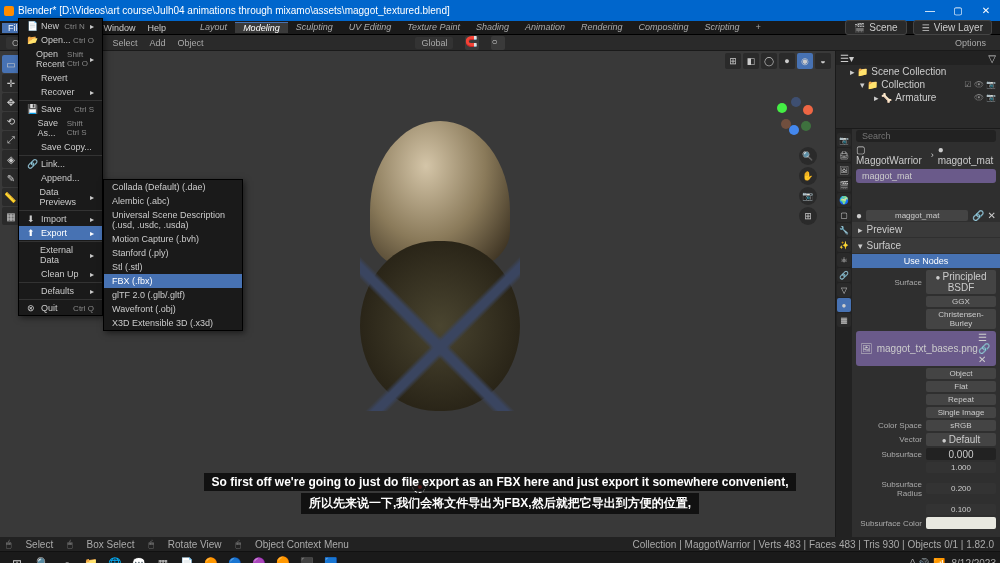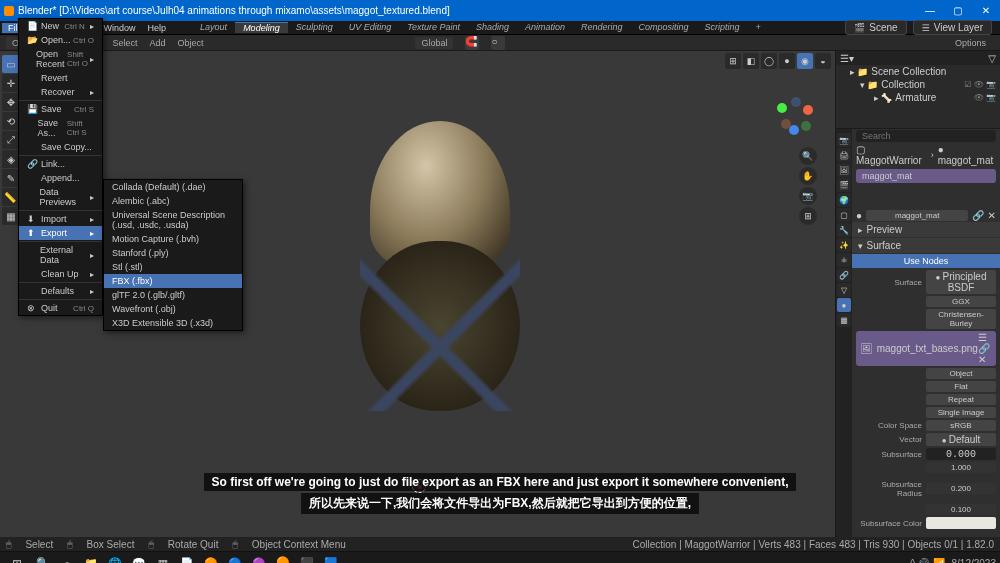--- a/index.html
+++ b/index.html
@@ -54,21 +54,21 @@
 .prop-tab.active { background:#4772b3; }
 .props-content { flex:1; background:#2f2f2f; overflow-y:auto; }
 .prop-header { background:#3a3a3a; padding:2px 6px; font-size:9px; display:flex; align-items:center; gap:4px; margin-bottom:1px; }
 .prop-header.blue { background:#4772b3; color:#fff; justify-content:center; }
 .prop-row { padding:1px 4px; font-size:9px; display:flex; align-items:center; }
 .prop-label { width:70px; text-align:right; color:#aaa; padding-right:4px; font-size:8px; }
 .prop-field { flex:1; background:#444; border-radius:2px; padding:1px 4px; font-size:8px; text-align:center; }
 .prop-field.num { background:#333; }
 .prop-slider { flex:1; background:#222; border-radius:2px; height:12px; position:relative; overflow:hidden; display:flex; align-items:center; justify-content:center; font-size:8px; }
 .prop-slider-fill { position:absolute; left:0; top:0; bottom:0; background:#4772b3; }
-.prop-slider span { position:relative; z-index:1;font-family:Liberation Mono, monospace; }
+.prop-slider span { position:relative; z-index:1; }
 .color-swatch { flex:1; height:12px; border-radius:2px; }
 .mat-name { background:#6a5a8a; padding:2px 6px; margin:2px 4px; border-radius:3px; font-size:9px; }
 .statusbar { height:14px; background:#222; display:flex; align-items:center; padding:0 6px; gap:14px; font-size:8px; color:#aaa; }
 .statusbar-icon { font-size:9px; }
 .sb-right { margin-left:auto; }
 .taskbar { height:24px; background:#1a1a1a; border-top:1px solid #111; display:flex; align-items:center; padding:0 4px; gap:2px; }
 .task-btn { width:22px; height:20px; display:flex; align-items:center; justify-content:center; font-size:11px; }
 .task-start { width:26px; font-size:12px; }
 .task-right { margin-left:auto; display:flex; align-items:center; gap:6px; font-size:8px; color:#aaa; }
 .subtitle { position:absolute; left:50%; bottom:48px; transform:translateX(-50%); text-align:center; width:700px; pointer-events:none; z-index:200; }
@@ -319,21 +319,21 @@
     <div class="menu-row">Wavefront (.obj)</div>
     <div class="menu-row">X3D Extensible 3D (.x3d)</div>
   </div>
 
 <div class="statusbar">
   <span class="statusbar-icon">🖱</span>
     <span>Select</span>
   <span class="statusbar-icon">🖱</span>
     <span>Box Select</span>
   <span class="statusbar-icon">🖱</span>
-    <span>Rotate Quit</span>
+    <span>Rotate View</span>
   <span class="statusbar-icon">🖱</span>
     <span>Object Context Menu</span>
   <span class="sb-right">Collection | MaggotWarrior | Verts 483 | Faces 483 | Tris 930 | Objects 0/1 | 1.82.0</span>
 </div>
 
 <div class="taskbar">
   <div class="task-btn task-start">⊞</div>
   <div class="task-btn">🔍</div>
   <div class="task-btn">○</div>
   <div class="task-btn">📁</div>

